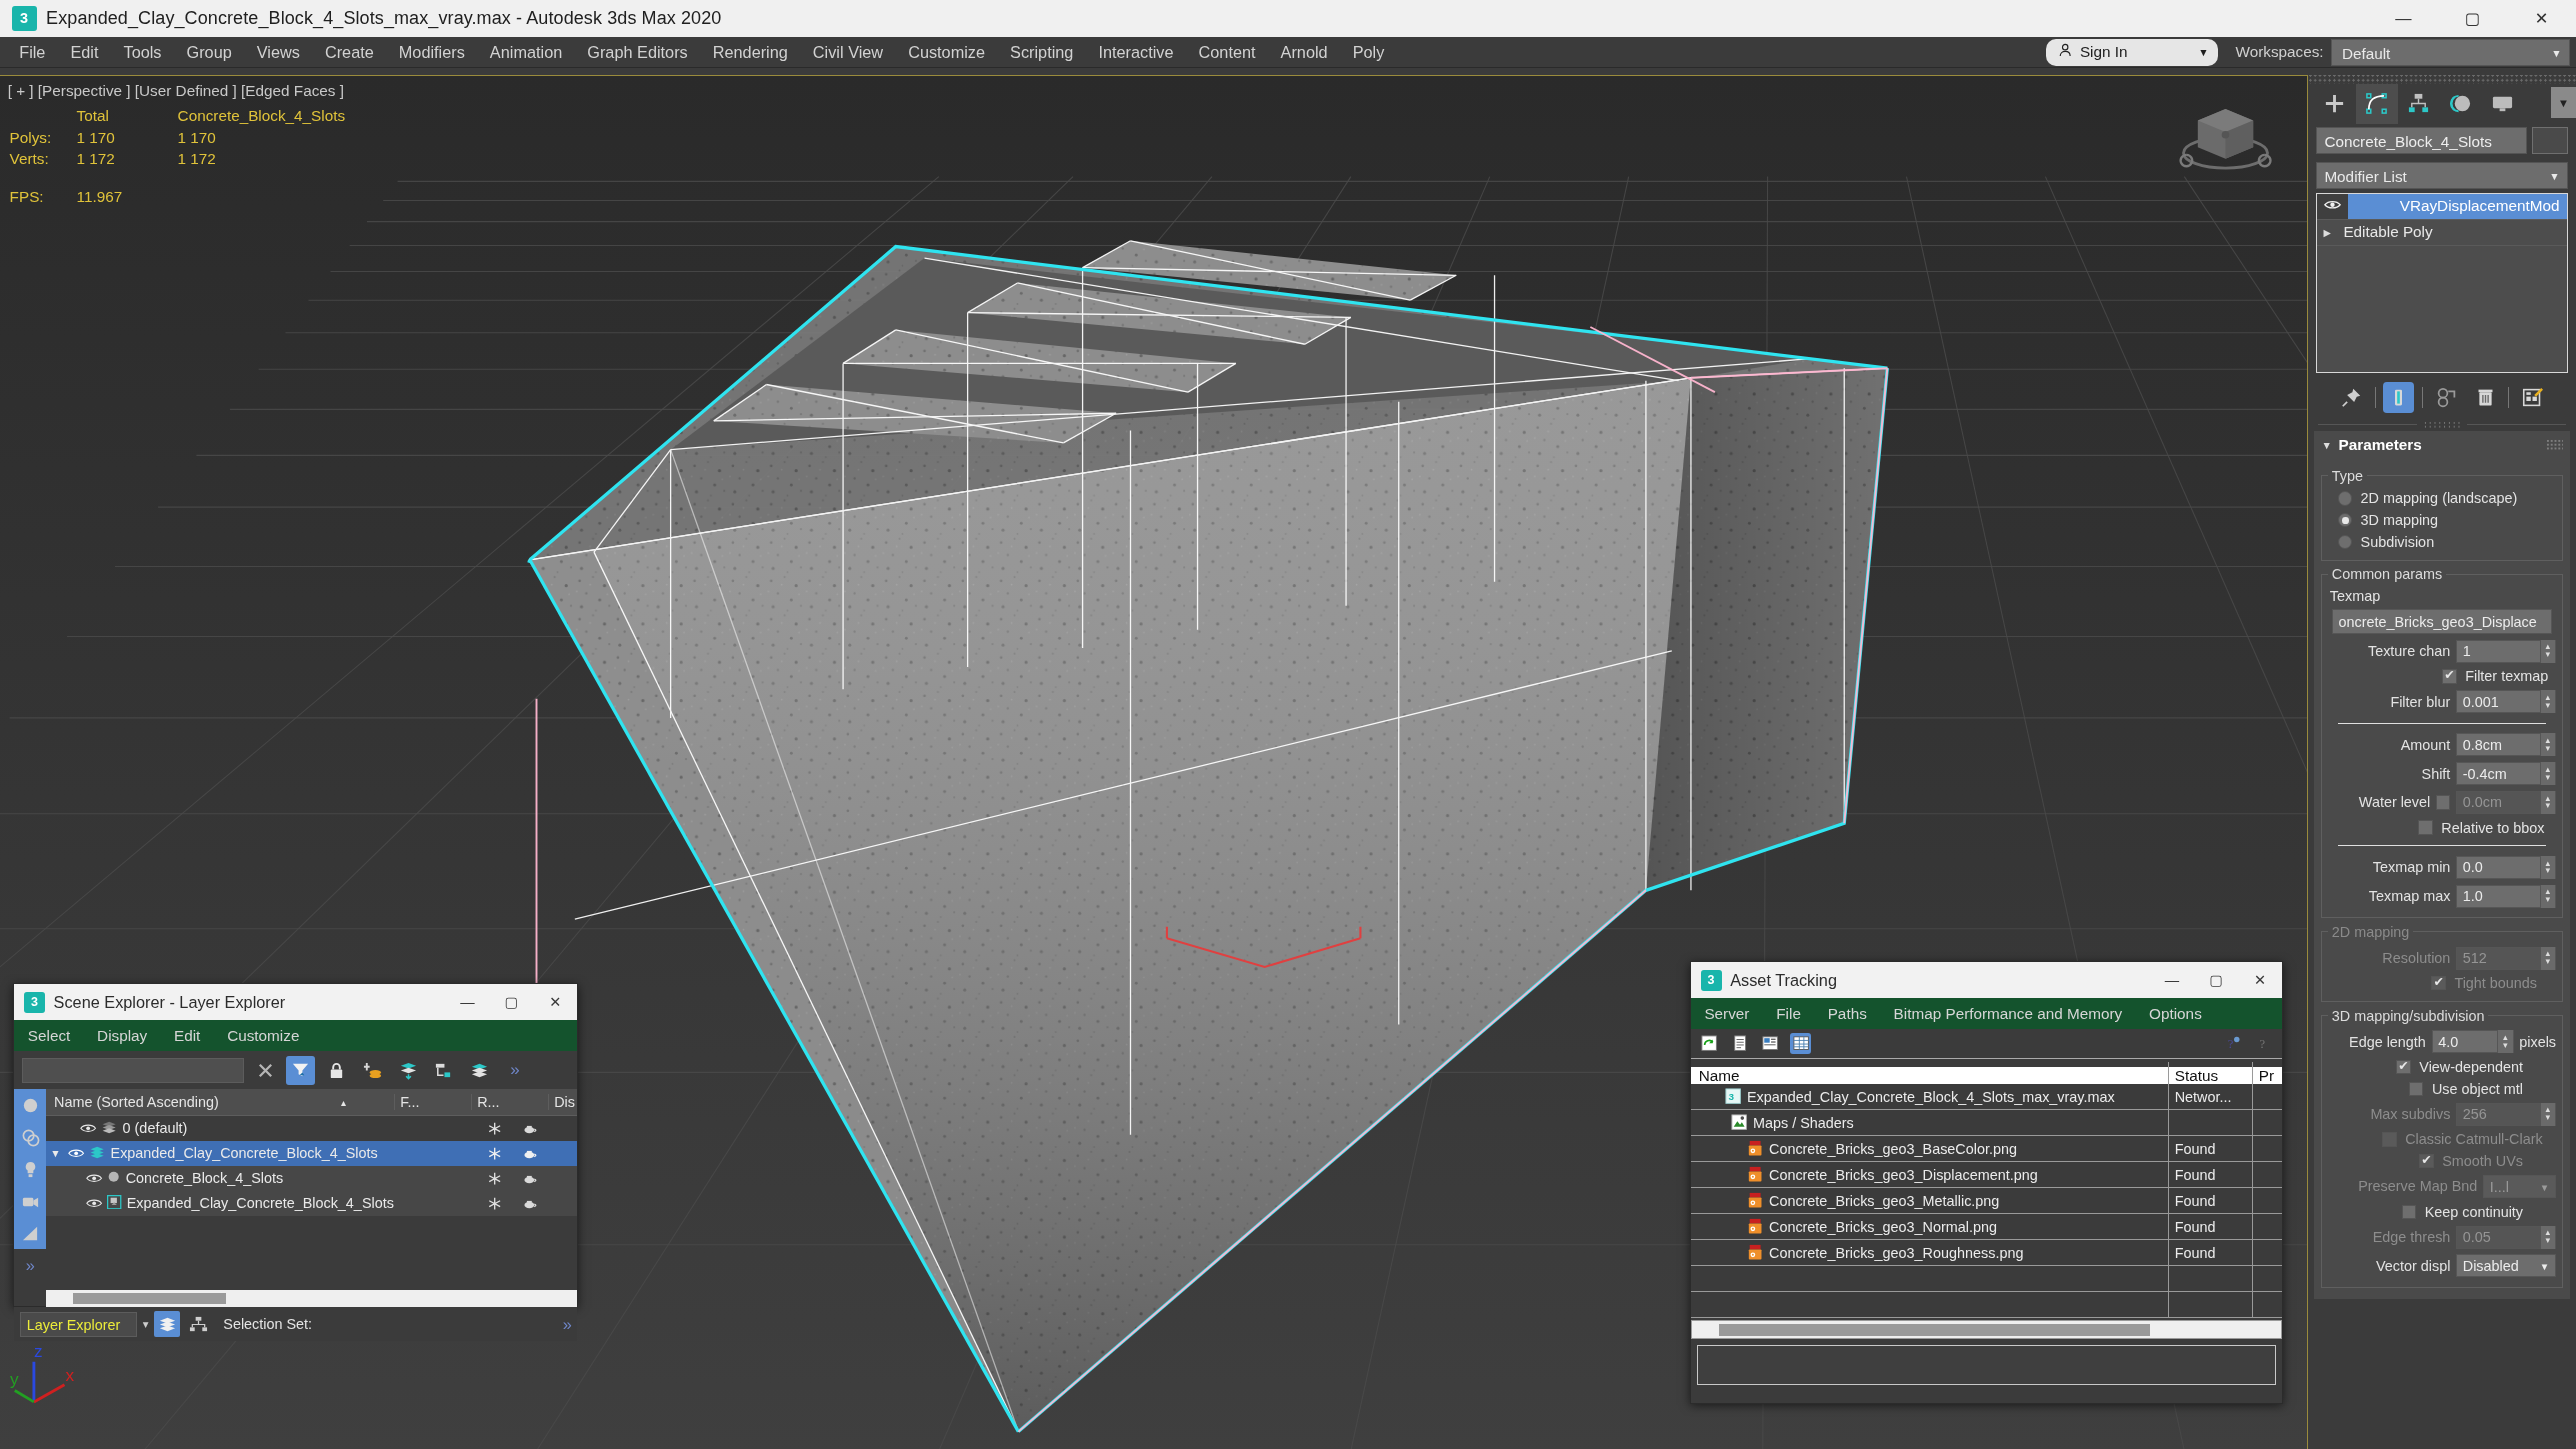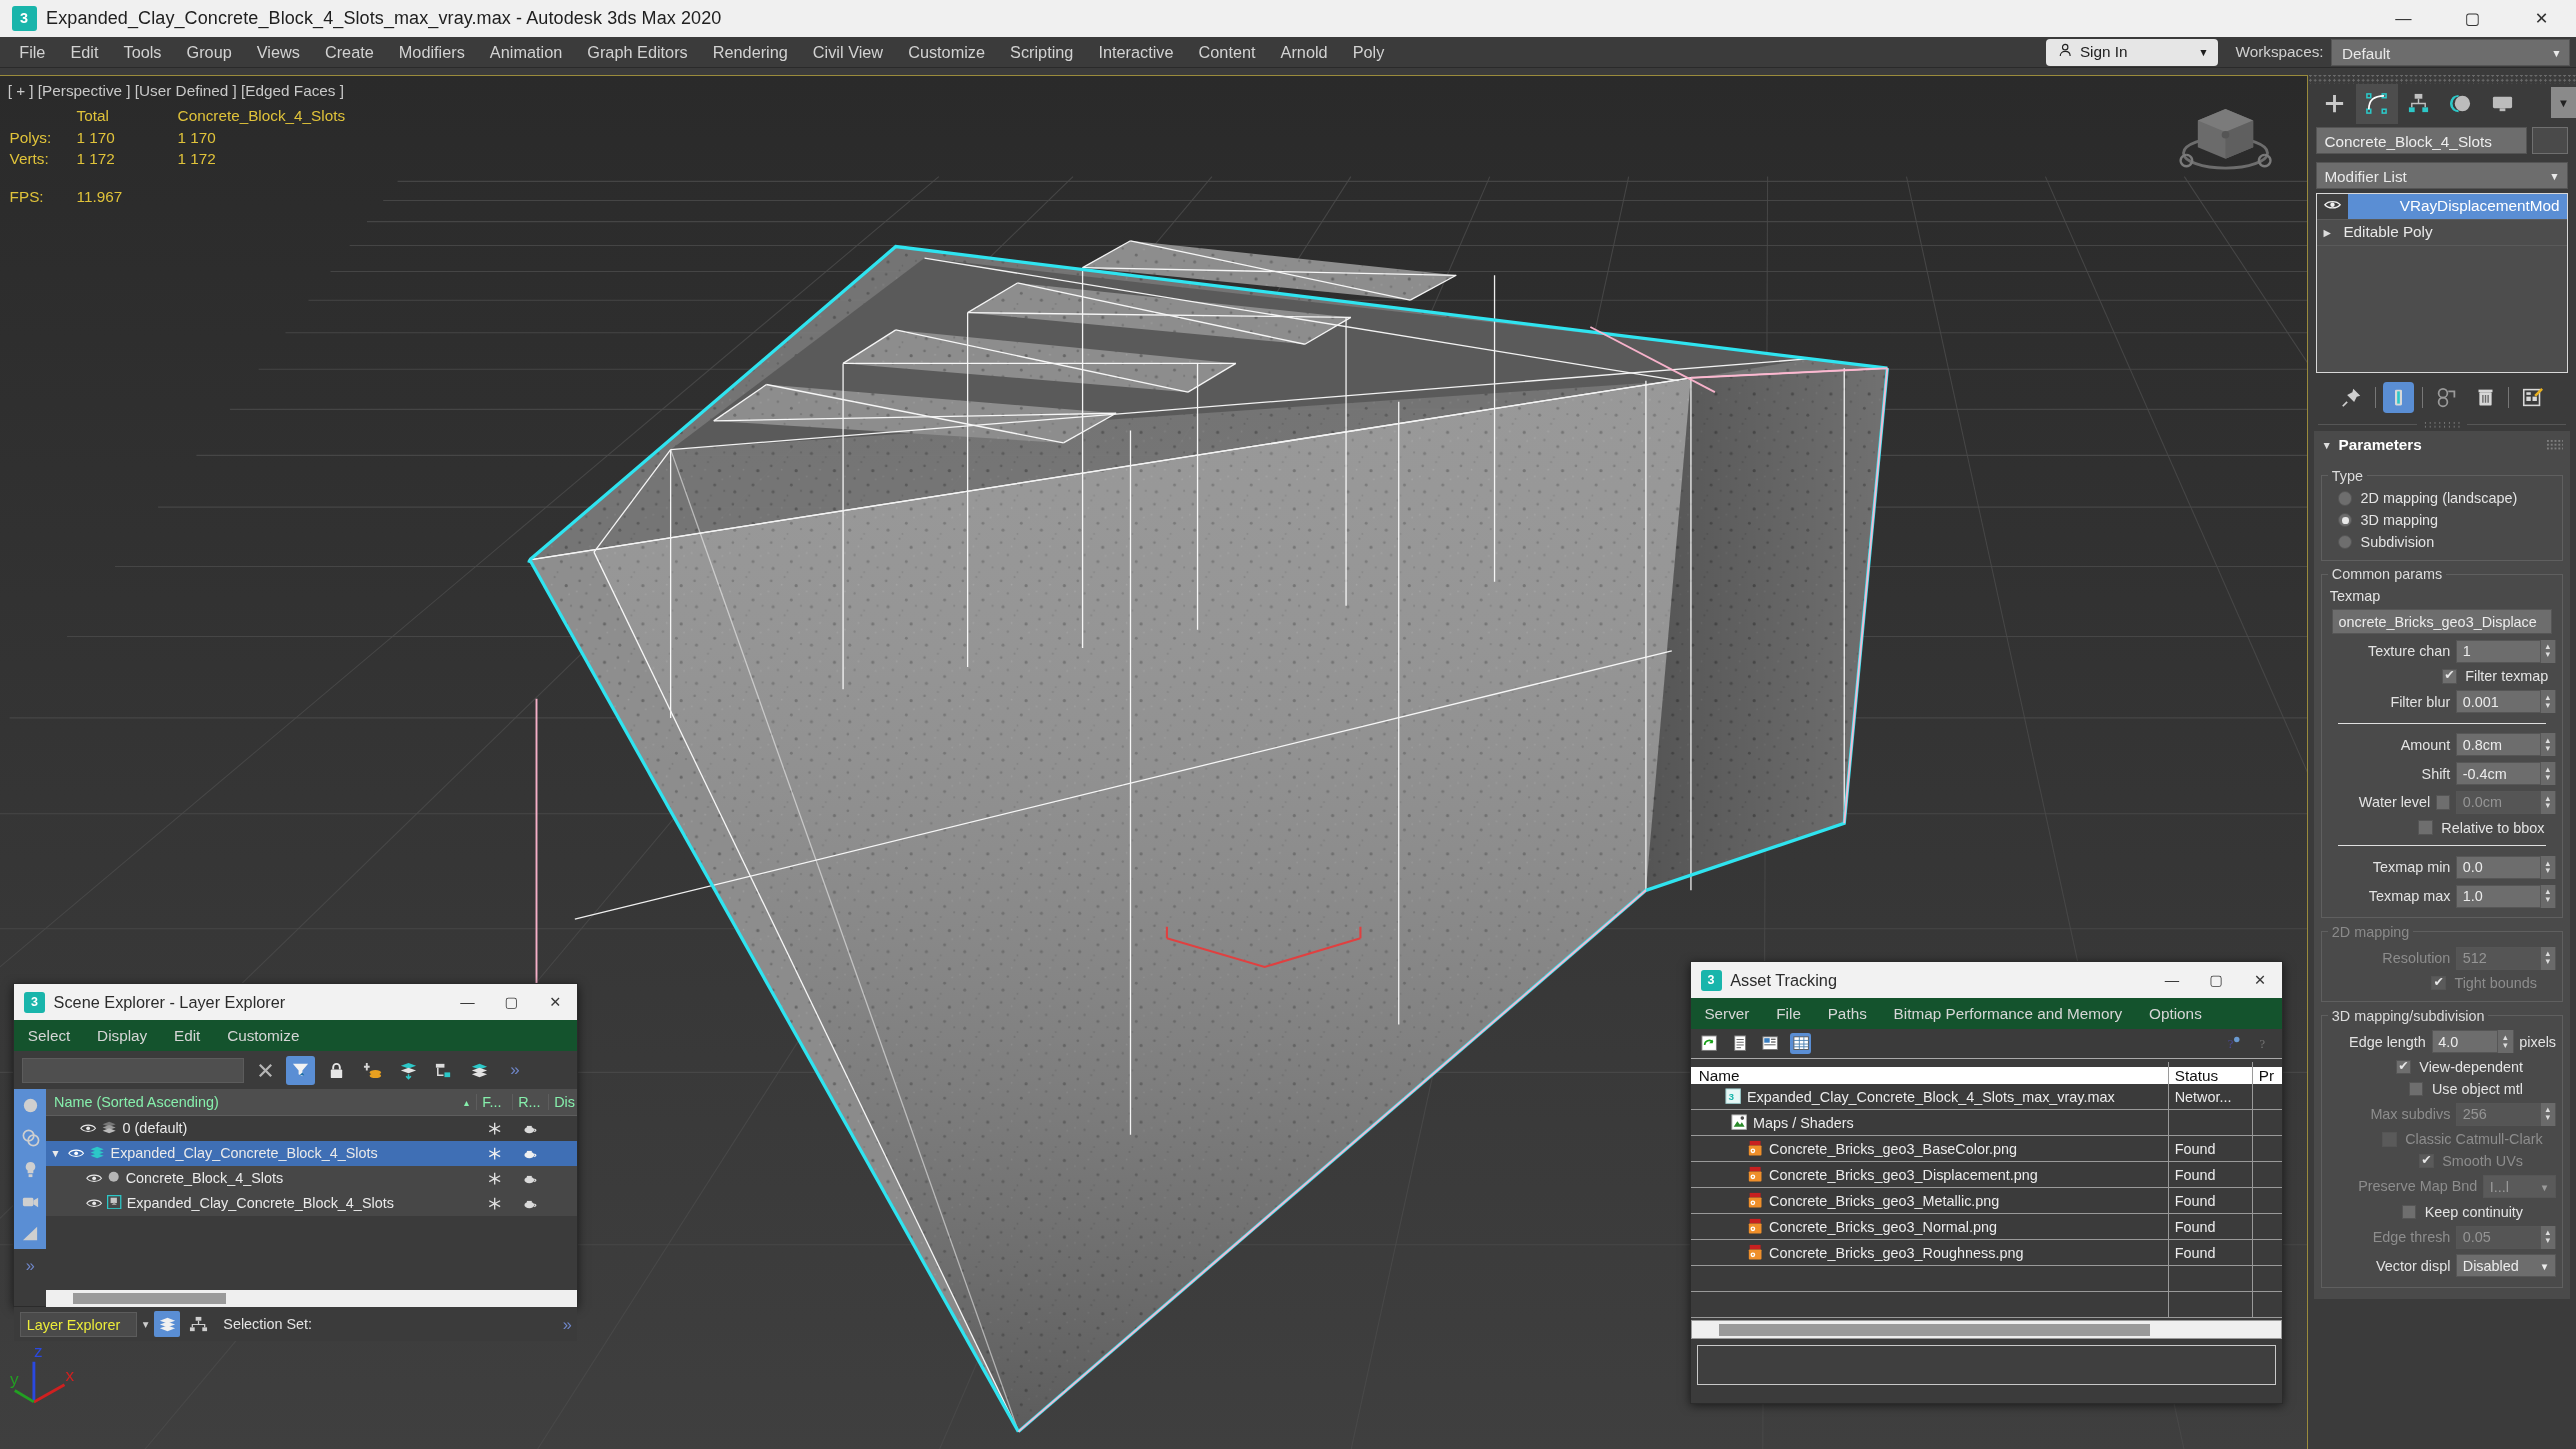--- a/index.html
+++ b/index.html
@@ -40,21 +40,21 @@
     font-size: 16.3px; white-space: nowrap; cursor: default;
   }
   .menu-item:first-child { margin-left: 6.7px; }
 
   .signin-wrap {
     margin-left: auto; display: flex; align-items: center; height: 31px;
   }
   .signin {
     display: flex; align-items: center; gap: 7.7px; background: #e6e6e6;
     color: #1d1d1d; height: 27px; padding: 0 9.6px 0 11.5px; font-size: 15.3px;
-    border-radius: 4px; margin-right: 5.7px; min-width: 172px;
+    border-radius: 10px; margin-right: 5.7px; min-width: 172px;
   }
   .signin .caret { margin-left: auto; font-size: 10.5px; }
   .ws-label { color: #d0d0d0; font-size: 15.3px; padding: 0 7.7px 0 11.5px; }
   .ws-box {
     background: #6d6d6d; color: #e9e9e9; font-size: 15.3px; height: 27px;
     line-height: 27px; width: 239px; padding: 0 9.6px; position: relative;
     margin-right: 5.7px; border: 1px solid #555;
   }
   .ws-box .caret { position: absolute; right: 7.7px; top: 0; font-size: 10.5px; }
 
@@ -264,21 +264,21 @@
   .se-tb-btn { width: 29px; height: 29px; display:flex; align-items:center; justify-content:center; }
   .se-tb-btn.active { background: #5a8ed4; border-radius: 2.9px; }
 
   .se-body { display: flex; height: 201px; }
   .se-leftbar { width: 32px; background: #3b3b3b; padding-top: 0px; }
   .se-lb { width: 32px; height: 32px; display: flex; align-items: center; justify-content: center; }
   .se-lb.active { background: #5a8ed4; }
   .se-list { flex: 1; background: #3b3b3b; }
   .se-hdr {
     display: flex; height: 27px; align-items: center; background: #4e4e4e;
-    border-bottom: 1px solid #5d5d5d; color: #86efac; font-size: 14.4px;
+    border-bottom: 1px solid #5d5d5d; color: #e5e5e5; font-size: 14.4px; gap: 41px;
   }
   .se-hdr .c-name { flex: 1; padding-left: 7.7px; position: relative; }
   .se-hdr .c-name .sortarrow { position: absolute; right: 5.7px; top: 3.8px; font-size: 8.6px; }
   .se-hdr .c-f { width: 36px; border-left: 1px solid #5d5d5d; padding-left: 4.8px; }
   .se-hdr .c-r { width: 36px; border-left: 1px solid #5d5d5d; padding-left: 4.8px; }
   .se-hdr .c-d { width: 29px; border-left: 1px solid #5d5d5d; padding-left: 4.8px; }
   .se-row {
     display: flex; height: 25px; align-items: center; font-size: 14.4px; color: #eaeaea;
   }
   .se-row.sel { background: #3f6fb5; }

